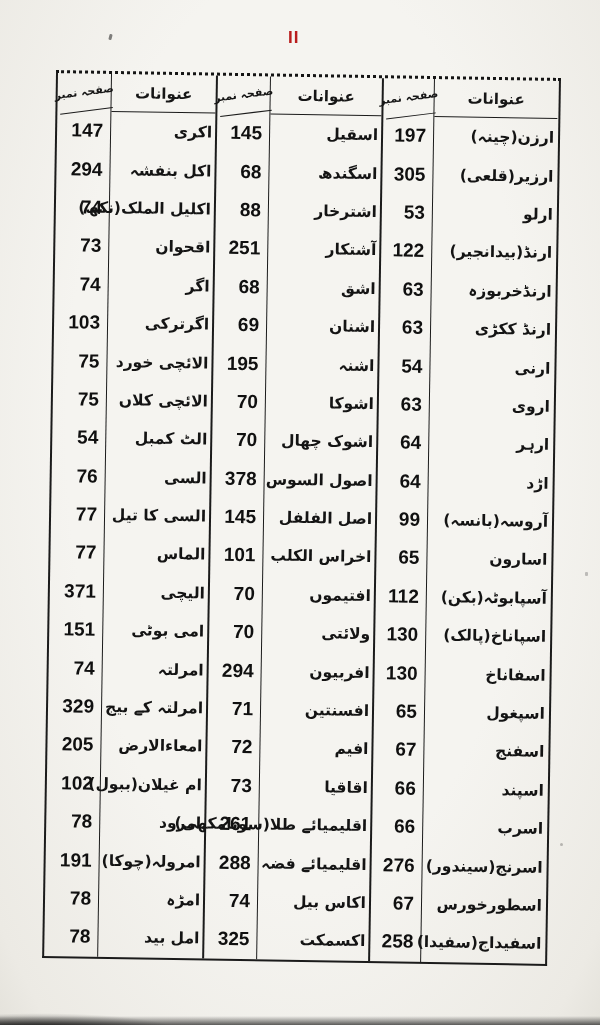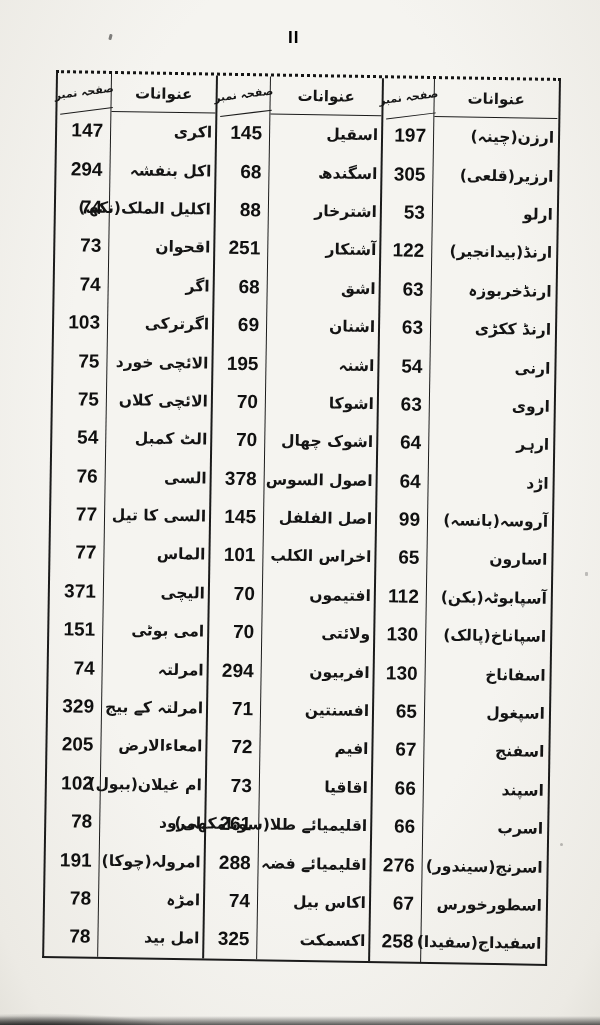--- a/index.html
+++ b/index.html
@@ -6,21 +6,21 @@
   body{
     width:600px;height:1025px;position:relative;overflow:hidden;
     background:
       radial-gradient(ellipse at 50% 42%, #f5f4f0 55%, #eceae4 92%, #e4e2db 100%);
     font-family:"DejaVu Sans", sans-serif;
     -webkit-font-smoothing:antialiased;
   }
   .top-marker{
     position:absolute;top:28px;left:288px;
     font-family:"Liberation Sans", sans-serif;
-    font-weight:700;font-size:17px;letter-spacing:1px;color:#000000;
+    font-weight:700;font-size:17px;letter-spacing:1px;color:#b91c1c;
   }
   .speck{position:absolute;background:rgba(30,30,30,.55);border-radius:1px;}
   .speck.a{top:34px;left:109px;width:3px;height:6px;transform:rotate(14deg);}
   .speck.b{top:843px;left:560px;width:3px;height:3px;border-radius:50%;opacity:.5;}
   .speck.c{top:572px;left:585px;width:3px;height:4px;opacity:.45;}
 
   .index-table{
     position:absolute;top:78px;left:56px;width:501px;
     display:flex;flex-direction:row;
     border:2px solid #1b1b1b;border-top:3px dotted #141414;

